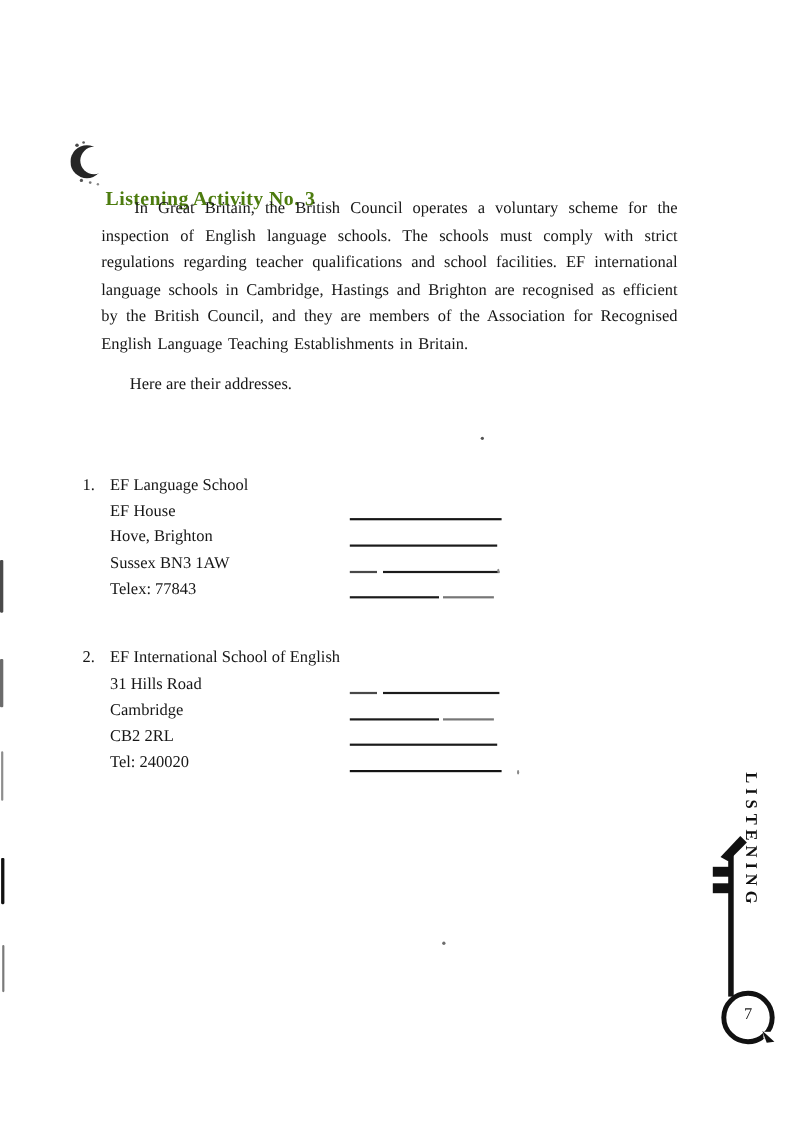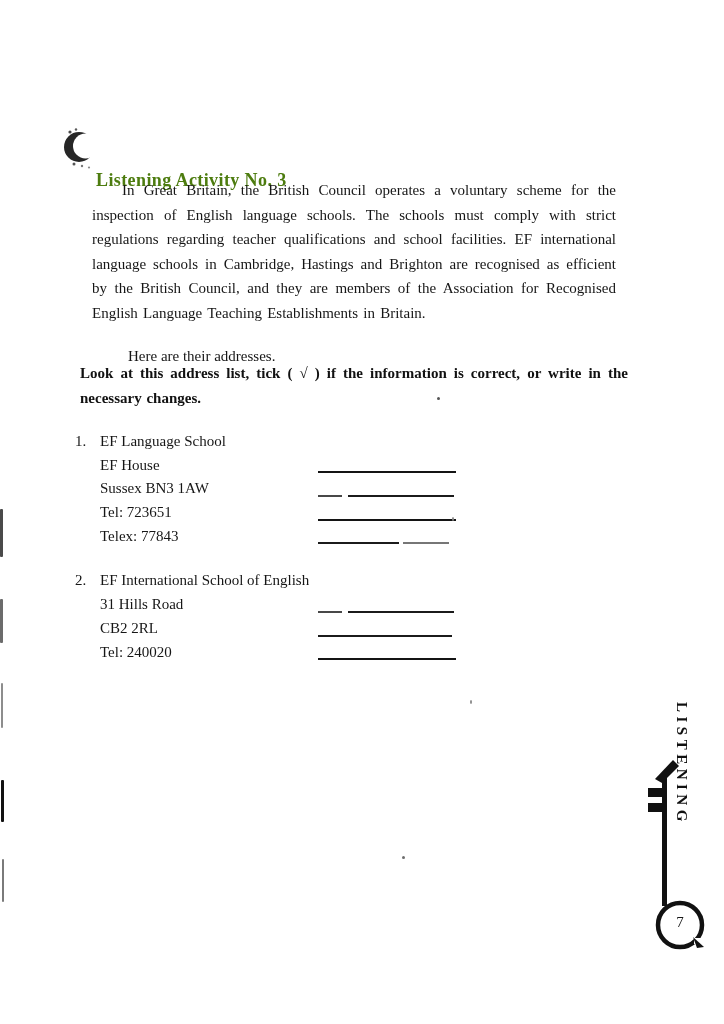--- a/index.html
+++ b/index.html
@@ -17,32 +17,32 @@
     font-family:Liberation Serif, serif; font-weight:bold;
     font-size:18px; letter-spacing:0.4px; color:#4d7c0f;margin-top:40px;
   }
 
   
   .intro {
     position:absolute; left:80px; top:166px; width:548px;
     font-size:15px; line-height:24.6px; text-align:justify;
   }
   .intro .par { margin:12px; text-indent:30px; word-spacing:1.5px; }
-  .intro .addresses-line { margin:18px; text-indent:30px; }
+  .intro .addresses-line { margin:8px; text-indent:30px; }
 
   
   .instruction {
     position:absolute; left:80px; top:361px; width:548px;
     font-size:15px; line-height:24.5px; font-weight:bold;
     text-align:justify; word-spacing:1px; color:#111;
   }
 
   
   .lists { position:absolute; left:75px; top:430px; width:410px; font-size:15px; }
-  .addr-list + .addr-list { margin-top:21px; }
+  .addr-list + .addr-list { margin-top:39px; }
   .addr-row { position:relative; height:23.7px; line-height:23.7px; white-space:nowrap; }
   .addr-num { display:inline-block; width:25px; }
   .addr-name { }
   .addr-text { margin-left:25px;text-align:center; }
   .blank {
     position:absolute; left:243px; bottom:4px; height:2px; width:134px;
     background:#1b1b1b;
   }
   .blank.v2 { width:136px;
     background:linear-gradient(90deg,#1b1b1bcc 0 18%, transparent 18% 22%, #1b1b1b 22% 100%); }
@@ -87,53 +87,56 @@
       </svg>
     </span>
     <span class="doc-title">Listening Activity No. 3</span>
   </div>
 
   <div class="intro">
     <p class="par">In Great Britain, the British Council operates a voluntary scheme for the inspection of English language schools. The schools must comply with strict regulations regarding teacher qualifications and school facilities. EF international language schools in Cambridge, Hastings and Brighton are recognised as efficient by the British Council, and they are members of the Association for Recognised English Language Teaching Establishments in Britain.</p>
     <p class="addresses-line">Here are their addresses.</p>
   </div>
 
-  <div class="instruction">Look at this address list, tick ( √ ) if the information is correct, or write in the necessary changes.</div>
 
   <div class="lists">
 
     <div class="addr-list">
       <div class="addr-row">
         <span class="addr-num">1.</span><span class="addr-name">EF Language School</span>
       </div>
       <div class="addr-row">
         <span class="addr-text">EF House</span>
         <span class="blank v4"></span>
       </div>
       <div class="addr-row">
+        <span class="addr-text">Hove, Brighton</span>
+        <span class="blank"></span>
+      </div>
+      <div class="addr-row">
         <span class="addr-text">Sussex BN3 1AW</span>
         <span class="blank v2"></span>
-      </div>
-      <div class="addr-row">
-        <span class="addr-text">Tel: 723651</span>
-        <span class="blank v4"></span>
       </div>
       <div class="addr-row">
         <span class="addr-text">Telex: 77843</span>
         <span class="blank v3"></span>
       </div>
     </div>
 
     <div class="addr-list">
       <div class="addr-row">
         <span class="addr-num">2.</span><span class="addr-name">EF International School of English</span>
       </div>
       <div class="addr-row">
         <span class="addr-text">31 Hills Road</span>
         <span class="blank v2"></span>
+      </div>
+      <div class="addr-row">
+        <span class="addr-text">Cambridge</span>
+        <span class="blank v3"></span>
       </div>
       <div class="addr-row">
         <span class="addr-text">CB2 2RL</span>
         <span class="blank"></span>
       </div>
       <div class="addr-row">
         <span class="addr-text">Tel: 240020</span>
         <span class="blank v4"></span>
       </div>
     </div>

